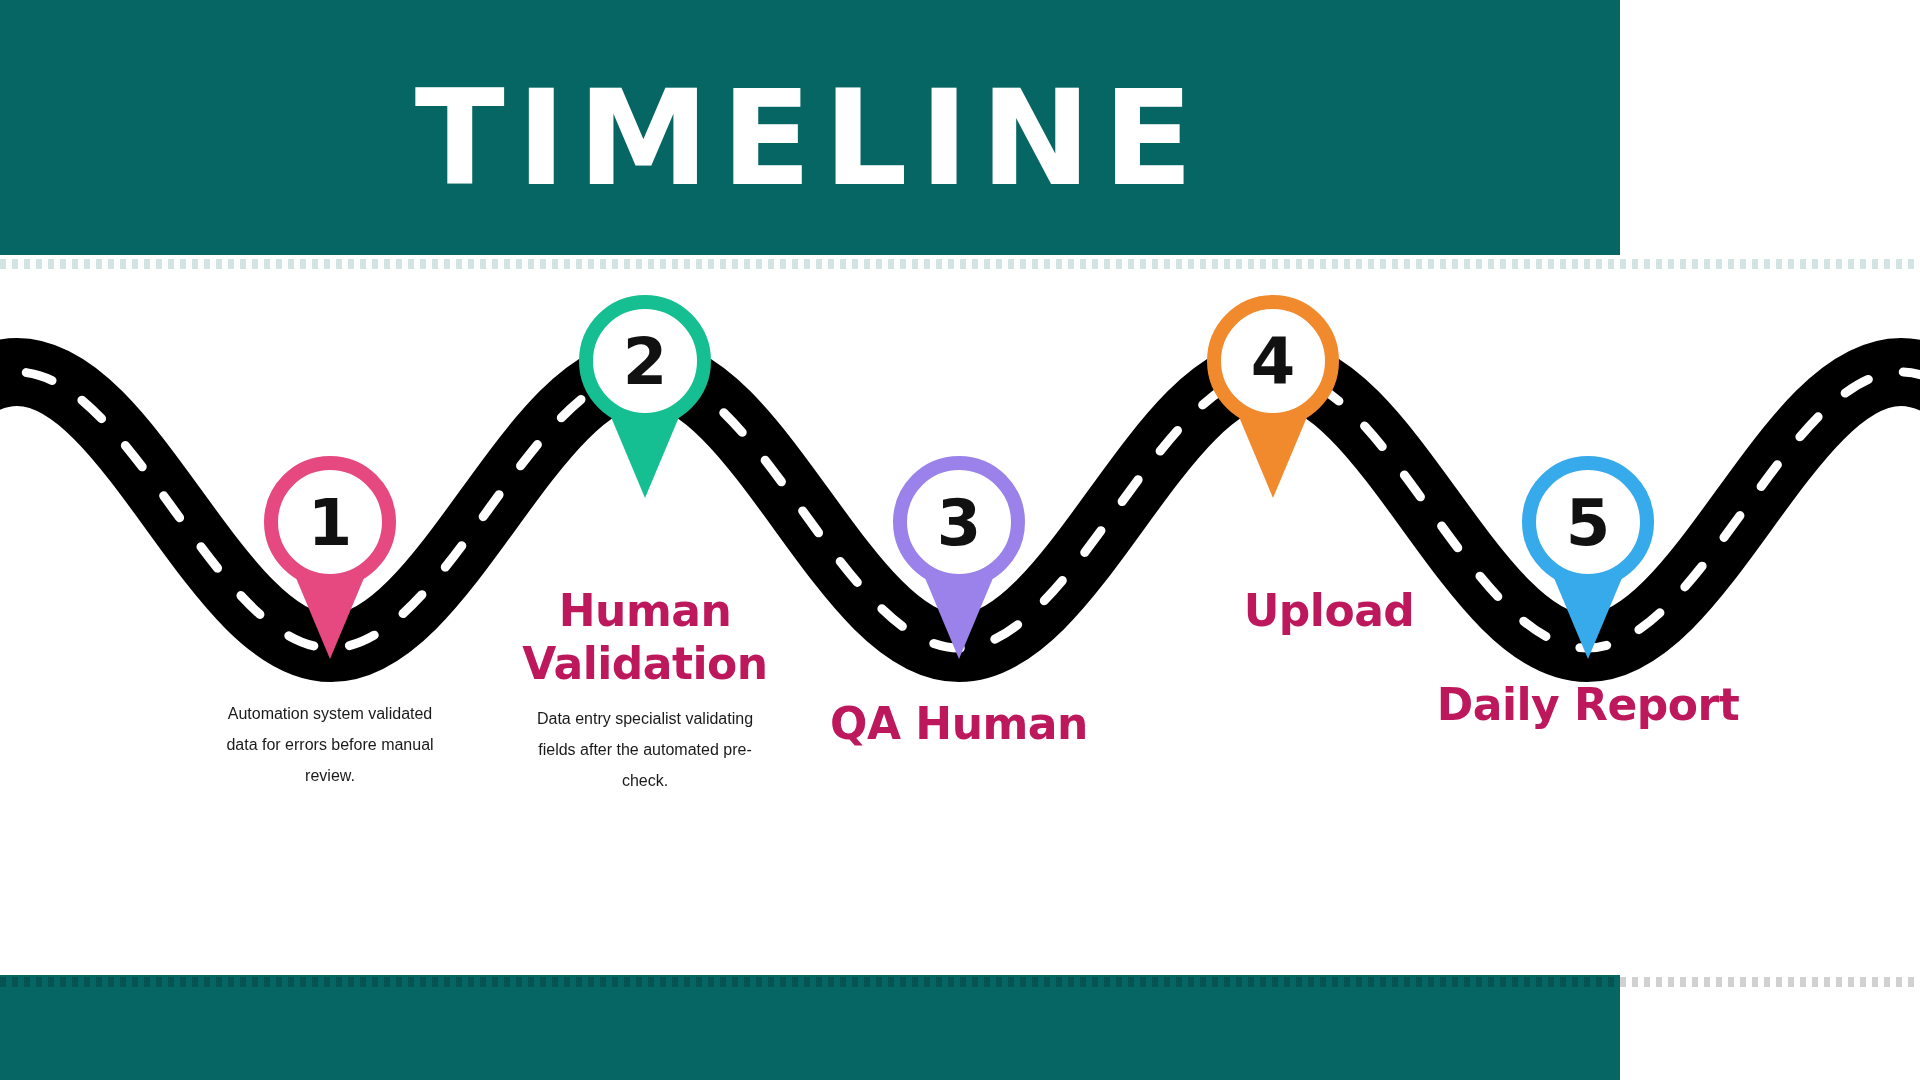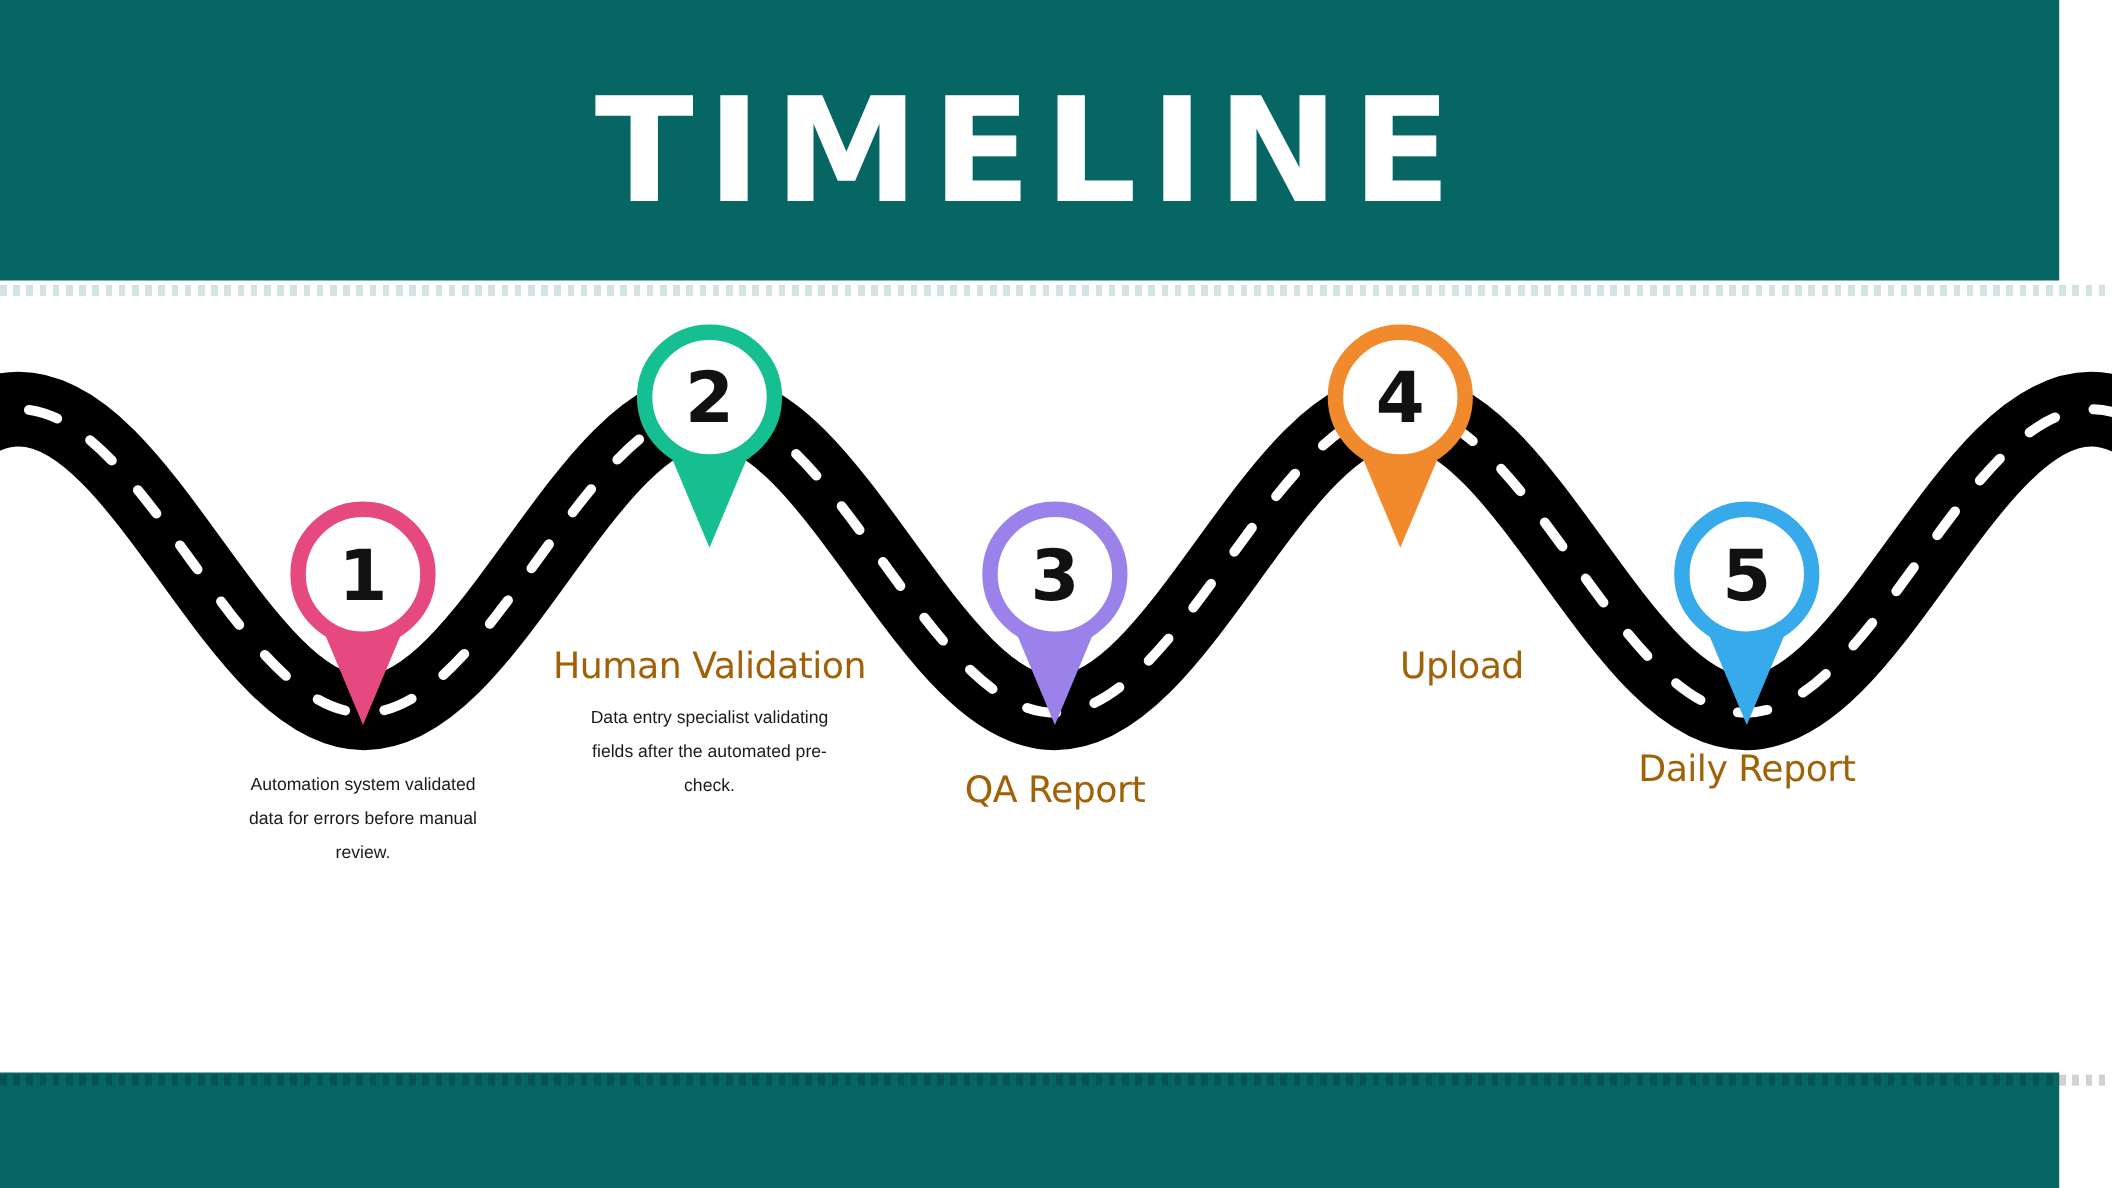--- a/index.html
+++ b/index.html
@@ -4,21 +4,21 @@
 <style>
   html, body { margin: 0; padding: 0; }
   body {
     width: 1920px; height: 1080px;
     background: #ffffff;
     overflow: hidden;
     position: relative;
     font-family: "Liberation Sans", sans-serif;
   }
   .band {
-    position: absolute; left: 0; width: 1872px;
+    position: absolute; left: 0; width: 1620px;
     background: #066663;
   }
   .band.header { top: 0; height: 255px; display: flex; align-items: center; justify-content: center; }
   .band.footer { top: 975px; height: 105px; }
   .page-title {
     margin: 0; padding-top: 20px;
     color: #ffffff;
     font-family: "DejaVu Sans", sans-serif;
     font-weight: bold;
     font-size: 132px;
@@ -46,25 +46,25 @@
   }
   .step-block {
     position: absolute;
     width: 360px;
     text-align: center;
     color: #111111;
   }
   .step-title {
     margin: 0 0 12px 0;
     font-family: "DejaVu Sans", sans-serif;
-    font-weight: normal;
-    font-size: 33px;
+    font-weight: bold;
+    font-size: 44px;
     letter-spacing: -0.5px;
     line-height: 1.2;
-    color: #a16207;
+    color: #be185d;
   }
   .step-desc {
     margin: 0 auto;
     max-width: 340px;
     font-family: "Liberation Sans", sans-serif;
     font-size: 16px;
     line-height: 31px;
     white-space: pre-line;
     color: #1a1a1a;
   }
@@ -121,21 +121,21 @@
 </div>
 
 <div class="step-block" style="left:465px; top:585px;">
   <h2 class="step-title">Human Validation</h2>
   <p class="step-desc">Data entry specialist validating
 fields after the automated pre-
 check.</p>
 </div>
 
 <div class="step-block" style="left:779px; top:698px;">
-  <h2 class="step-title">QA Report</h2>
+  <h2 class="step-title">QA Human</h2>
 </div>
 
 <div class="step-block" style="left:1149px; top:585px;">
   <h2 class="step-title">Upload</h2>
 </div>
 
 <div class="step-block" style="left:1408px; top:679px;">
   <h2 class="step-title">Daily Report</h2>
 </div>
 

